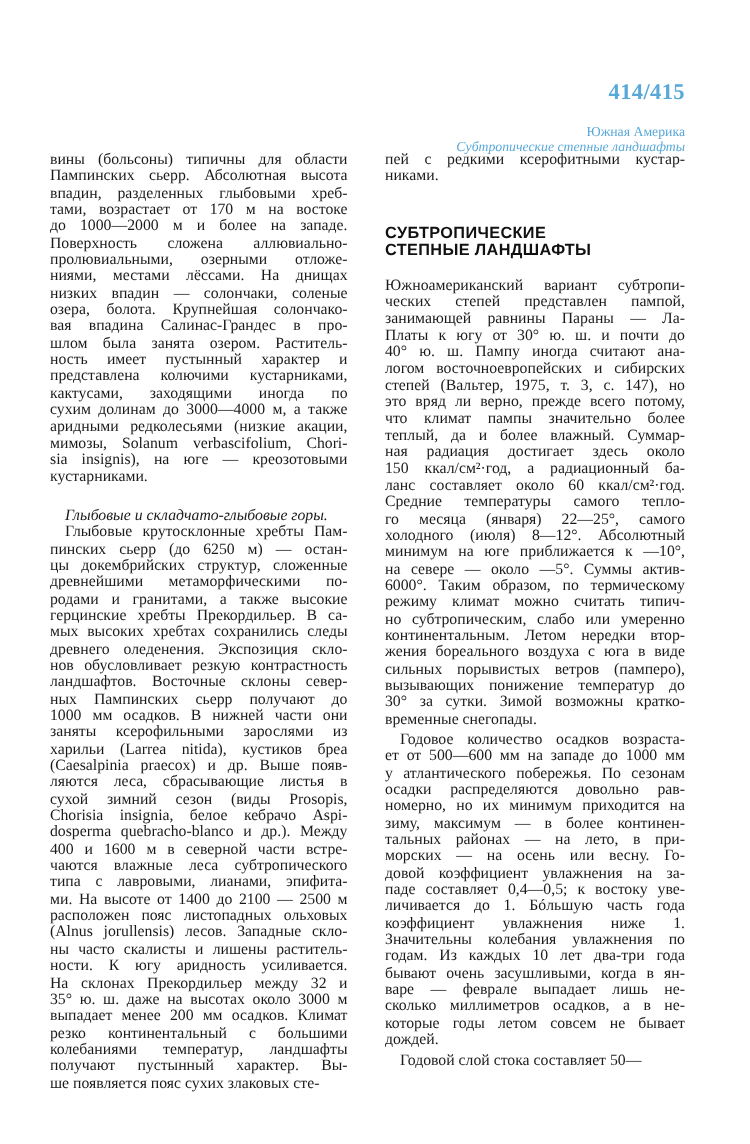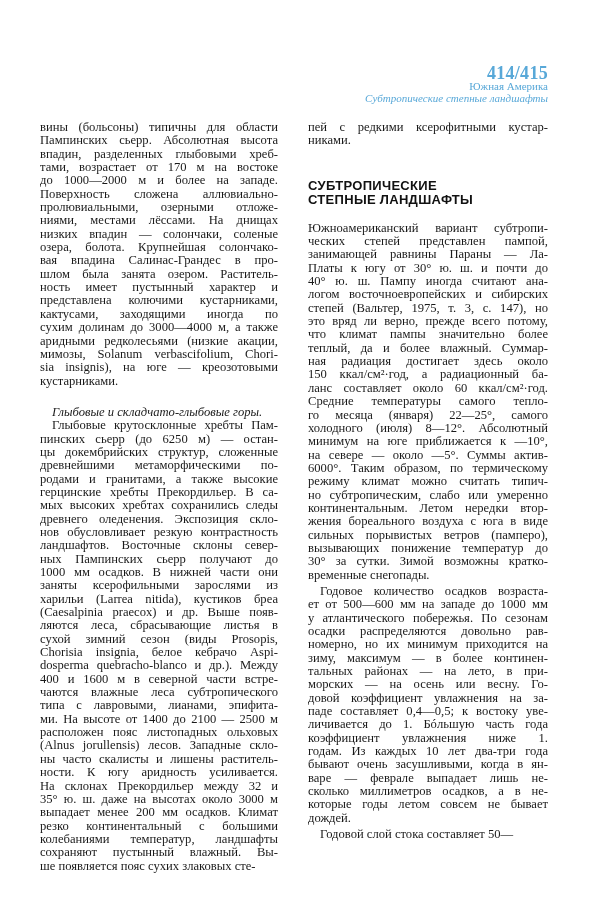--- a/index.html
+++ b/index.html
@@ -1,19 +1,19 @@
 <!DOCTYPE html>
 <html><head>
 <meta charset="utf-8">
 <style>
   html, body { margin: 0; padding: 0; background: #ffffff; }
   body { width: 600px; height: 915px; position: relative; overflow: hidden; font-family: "Liberation Serif", "DejaVu Serif", serif; color: #1a1a1a; }
   .header { position: absolute; right: 52px; top: 66px; text-align: right; color: #58a8d8; }
   .header .pages { font-weight: bold; font-size: 18px; line-height: 14px; letter-spacing: 0.3px; }
-  .header .section { font-size: 11px; line-height: 12px; }
+  .header .section { font-size: 11px; line-height: 12px; margin-top: 20px; }
   .header .subsection { font-size: 11px; line-height: 12px; font-style: italic; }
   .col { position: absolute; top: 121px; font-size: 12.6px; line-height: 13.35px; }
   .col.left { left: 40px; width: 238px; }
   .col.right { left: 308px; width: 240px; }
   .ln { display: block; white-space: nowrap; text-align: justify; text-align-last: justify; height: 13.35px; overflow: visible; }
   .ln.last { text-align-last: left; }
   .ln.indent { padding-left: 12px; }
   .para-gap { height: 3px; }
   .italic { font-style: italic; }
   .heading { font-family: "Liberation Sans", "DejaVu Sans", sans-serif; font-weight: bold; font-size: 13px; line-height: 14px; letter-spacing: 0.3px; margin-top: 31px; margin-bottom: 15px; color: #111; }
@@ -78,21 +78,21 @@
       <span class="ln">ми. На высоте от 1400 до 2100 — 2500 м</span>
       <span class="ln">расположен пояс листопадных ольховых</span>
       <span class="ln">(Alnus jorullensis) лесов. Западные скло-</span>
       <span class="ln">ны часто скалисты и лишены раститель-</span>
       <span class="ln">ности. К югу аридность усиливается.</span>
       <span class="ln">На склонах Прекордильер между 32 и</span>
       <span class="ln">35° ю. ш. даже на высотах около 3000 м</span>
       <span class="ln">выпадает менее 200 мм осадков. Климат</span>
       <span class="ln">резко континентальный с большими</span>
       <span class="ln">колебаниями температур, ландшафты</span>
-      <span class="ln">сохраняют пустынный влажный. Вы-</span>
+      <span class="ln">получают пустынный характер. Вы-</span>
       <span class="ln last">ше появляется пояс сухих злаковых сте-</span>
     </div>
 </div>
 
 <div class="col right">
   <div id="rp0">
       <span class="ln">пей с редкими ксерофитными кустар-</span>
       <span class="ln last">никами.</span>
     </div>
   <div class="heading">
@@ -135,20 +135,21 @@
       <span class="ln">у атлантического побережья. По сезонам</span>
       <span class="ln">осадки распределяются довольно рав-</span>
       <span class="ln">номерно, но их минимум приходится на</span>
       <span class="ln">зиму, максимум — в более континен-</span>
       <span class="ln">тальных районах — на лето, в при-</span>
       <span class="ln">морских — на осень или весну. Го-</span>
       <span class="ln">довой коэффициент увлажнения на за-</span>
       <span class="ln">паде составляет 0,4—0,5; к востоку уве-</span>
       <span class="ln">личивается до 1. Бóльшую часть года</span>
       <span class="ln">коэффициент увлажнения ниже 1.</span>
+      <span class="ln">Значительны колебания увлажнения по</span>
       <span class="ln">годам. Из каждых 10 лет два-три года</span>
       <span class="ln">бывают очень засушливыми, когда в ян-</span>
       <span class="ln">варе — феврале выпадает лишь не-</span>
       <span class="ln">сколько миллиметров осадков, а в не-</span>
       <span class="ln">которые годы летом совсем не бывает</span>
       <span class="ln last">дождей.</span>
     </div>
   <div class="para-gap"></div>
   <div id="rp3">
       <span class="ln indent last">Годовой слой стока составляет 50—</span>

